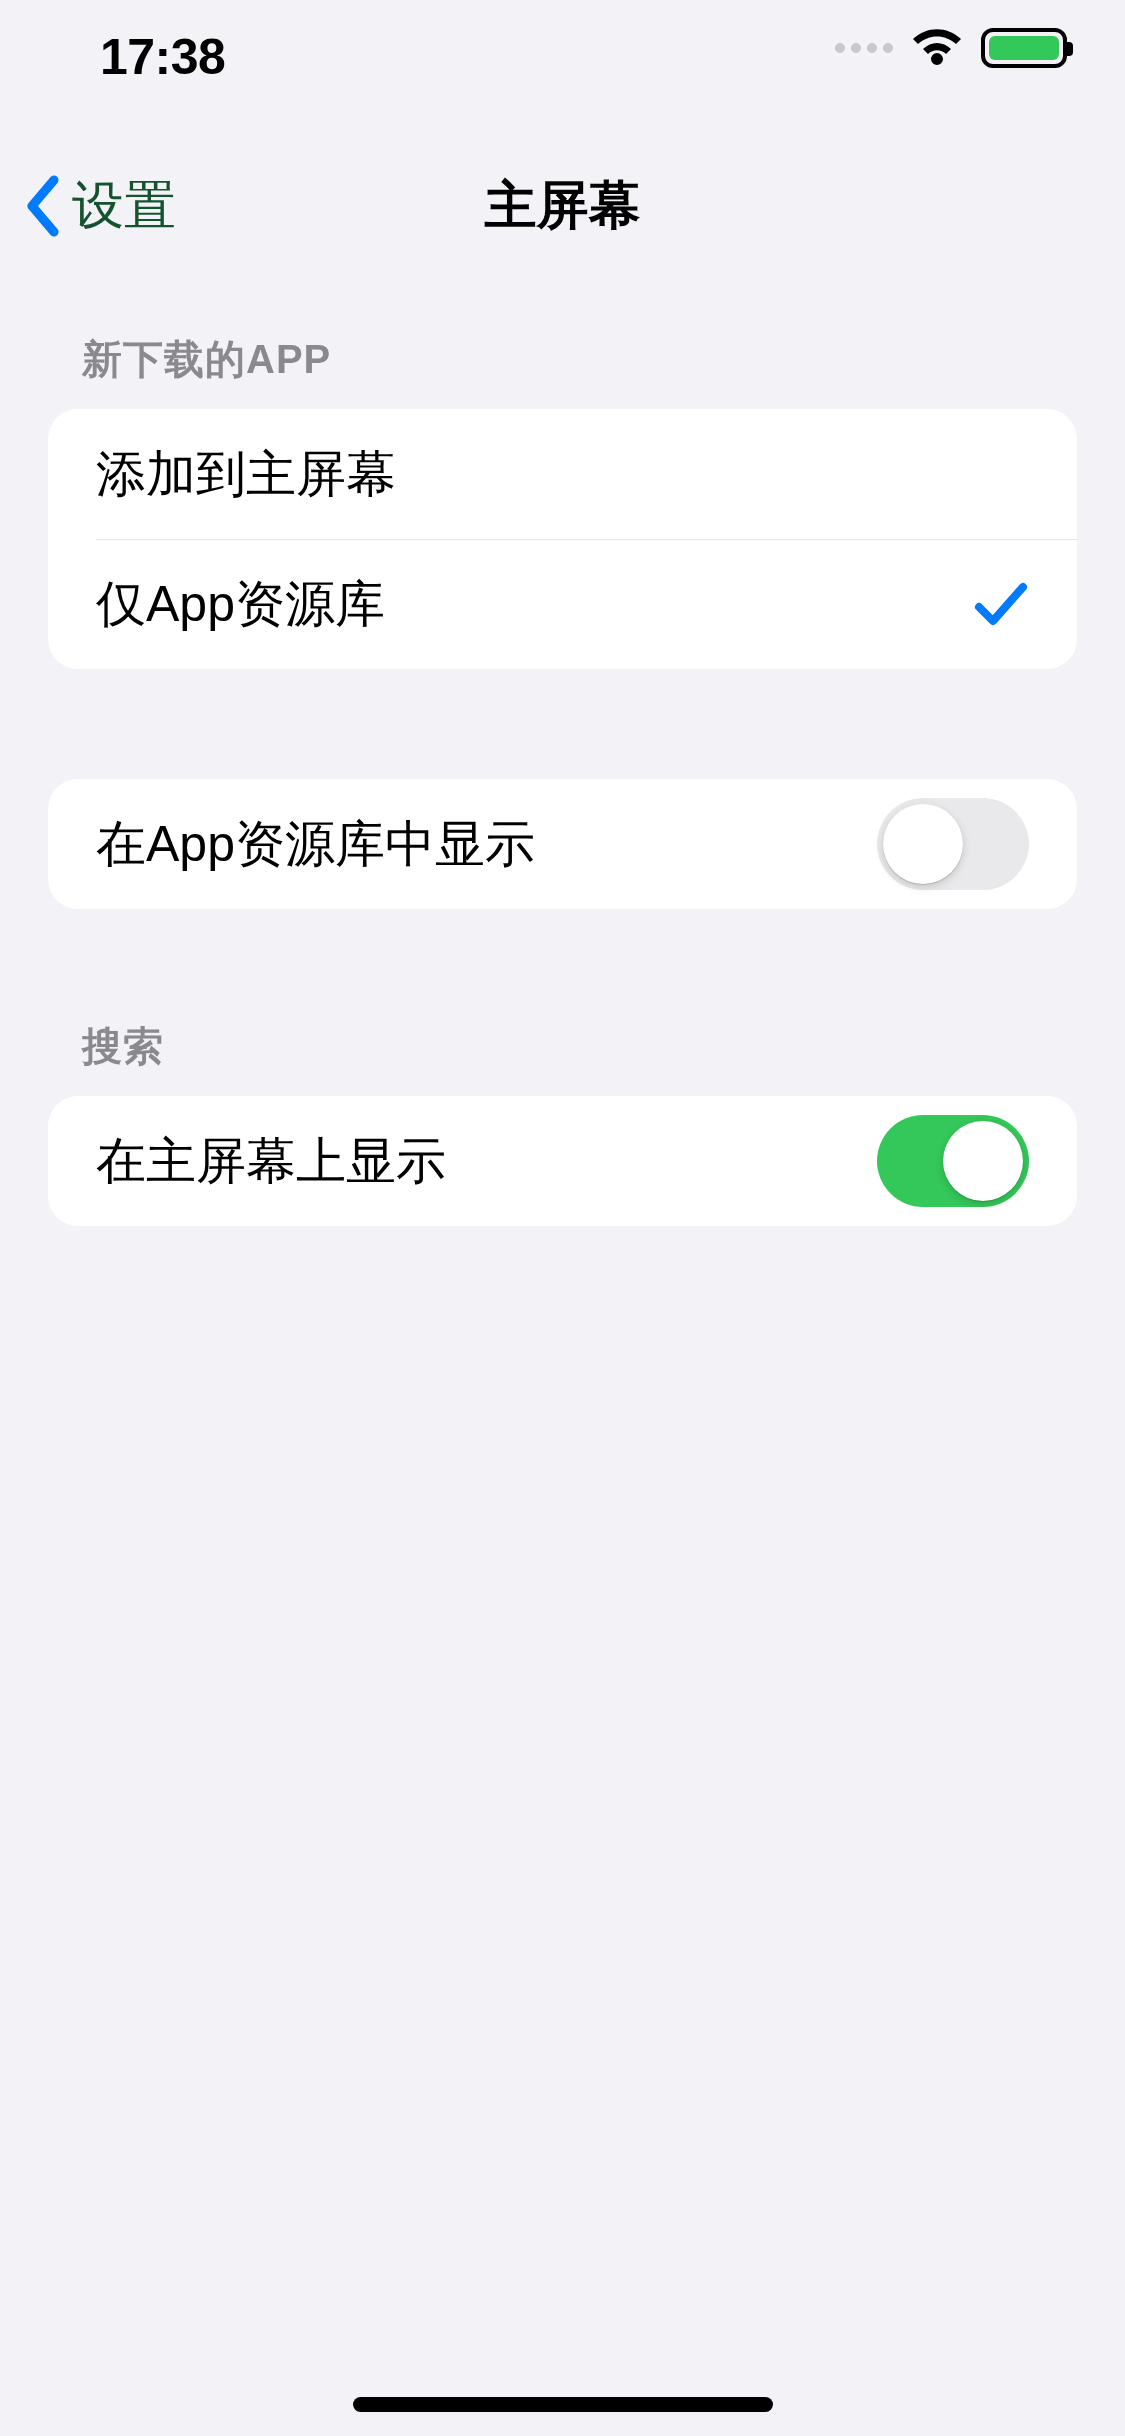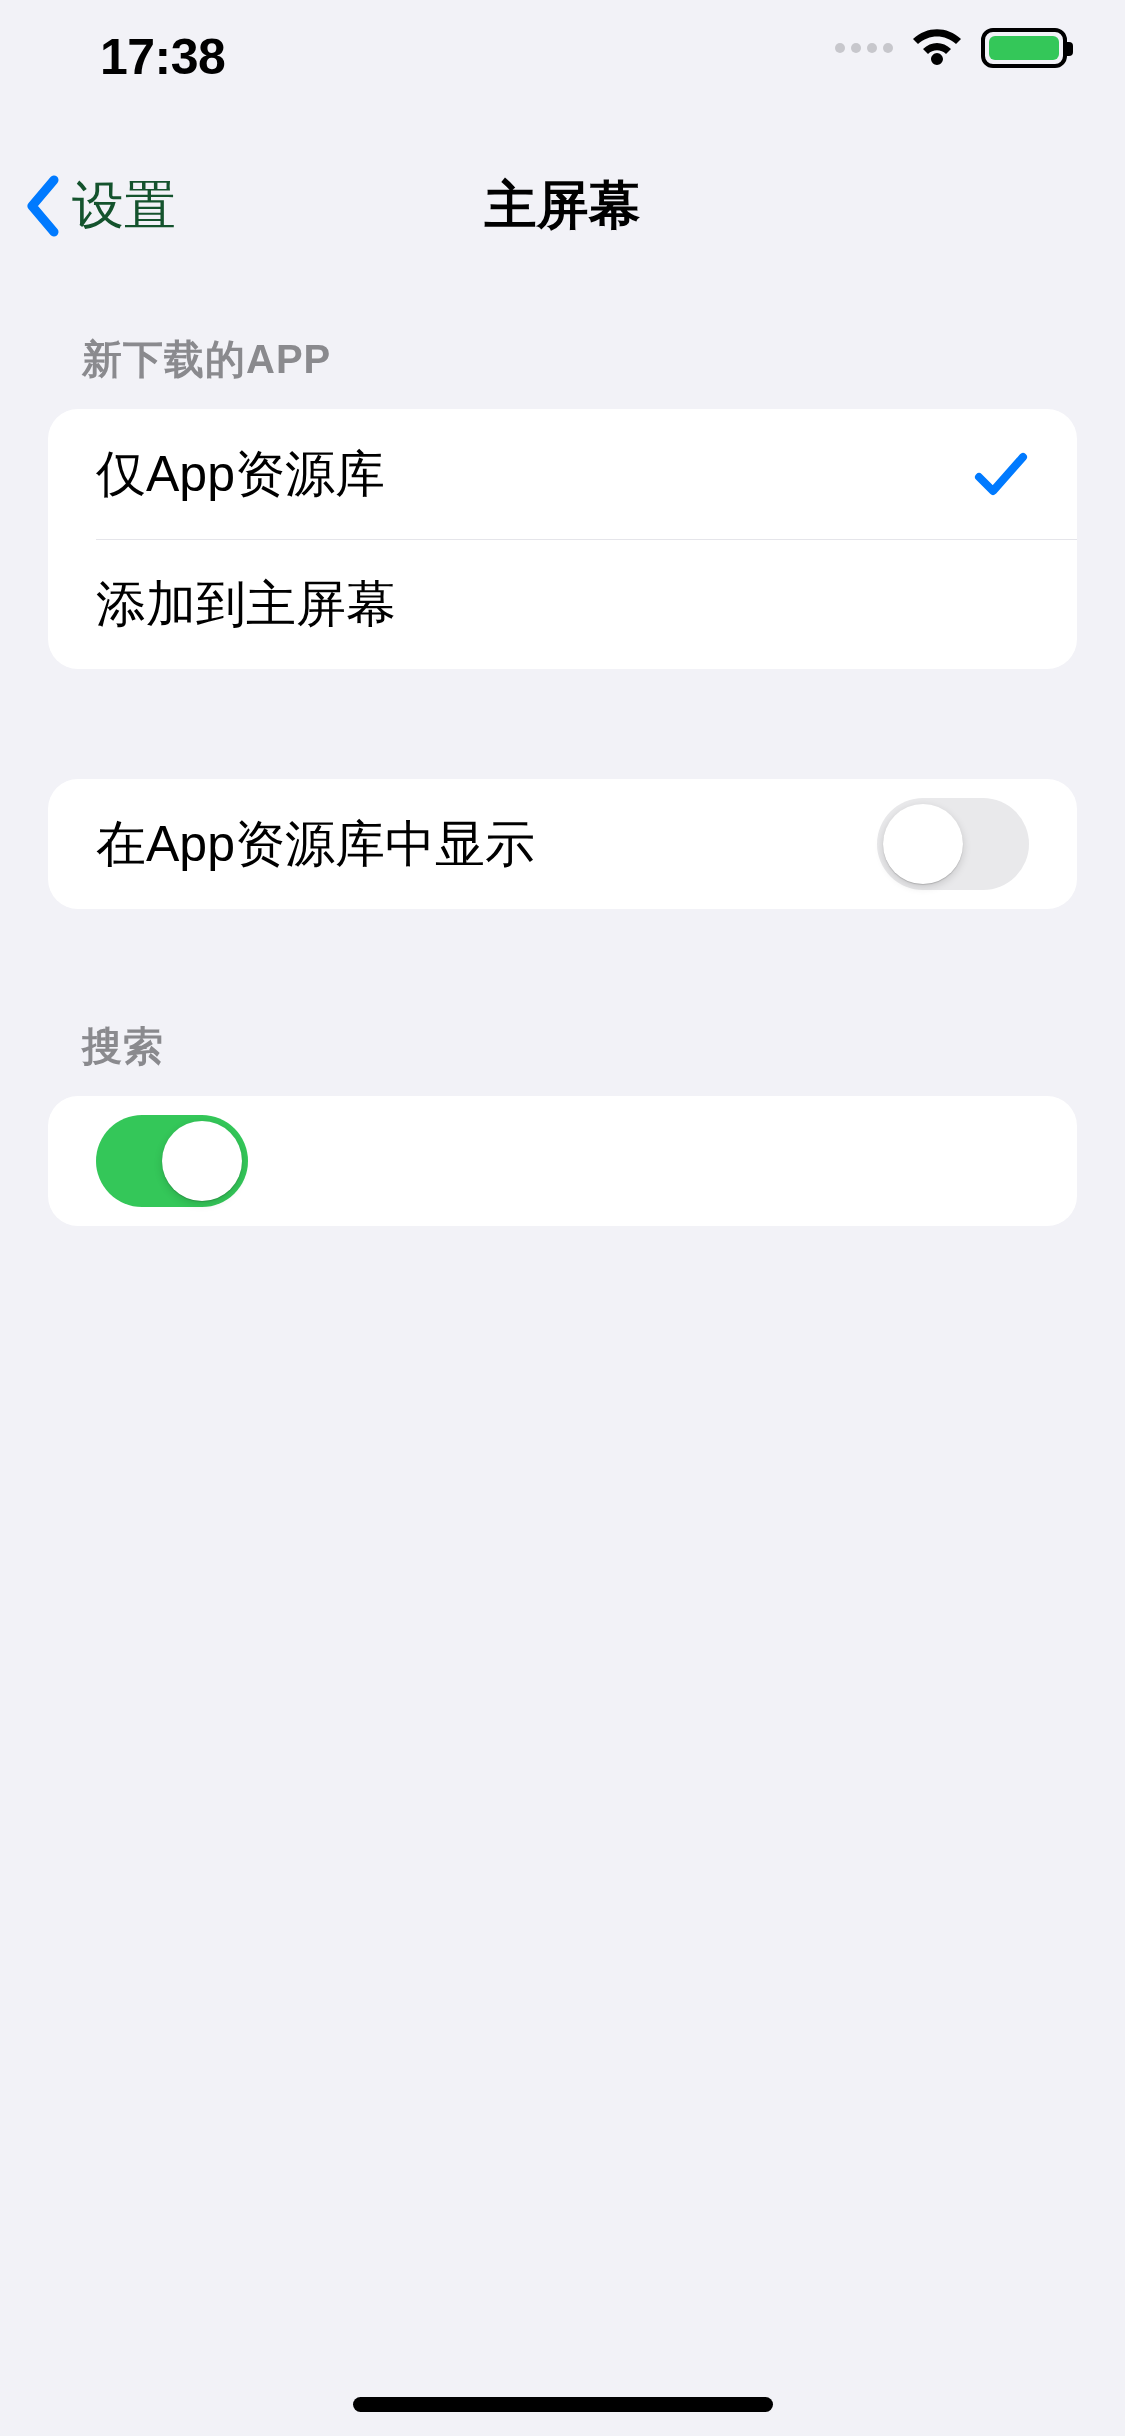--- a/index.html
+++ b/index.html
@@ -209,48 +209,49 @@
     <span>设置</span>
   </div>
   <div class="nav-title">主屏幕</div>
 </div>
 
 <div class="content">
 
   <div class="section-header upper">新下载的APP</div>
   <div class="group">
     <div class="row">
+      <span>添加到主屏幕</span>
+    </div>
+    <div class="row">
       <span>仅App资源库</span>
       <span class="checkmark">
         <svg width="56" height="50" viewBox="0 0 56 50">
           <polyline points="6,28 20,42 50,8" fill="none" stroke="#007aff" stroke-width="8" stroke-linecap="round" stroke-linejoin="round"></polyline>
         </svg>
       </span>
     </div>
-    <div class="row">
-      <span>添加到主屏幕</span>
-    </div>
   </div>
 
   <div class="section-gap"></div>
 
   <div class="group">
     <div class="row">
       <span>在App资源库中显示</span>
       <div class="toggle off">
         <div class="toggle-knob"></div>
       </div>
     </div>
   </div>
 
   <div class="section-gap"></div>
 
   <div class="section-header">搜索</div>
   <div class="group">
     <div class="row">
+      <span>在主屏幕上显示</span>
       <div class="toggle on">
         <div class="toggle-knob"></div>
       </div>
     </div>
   </div>
 
 </div>
 
 <div class="home-indicator"></div>
 

